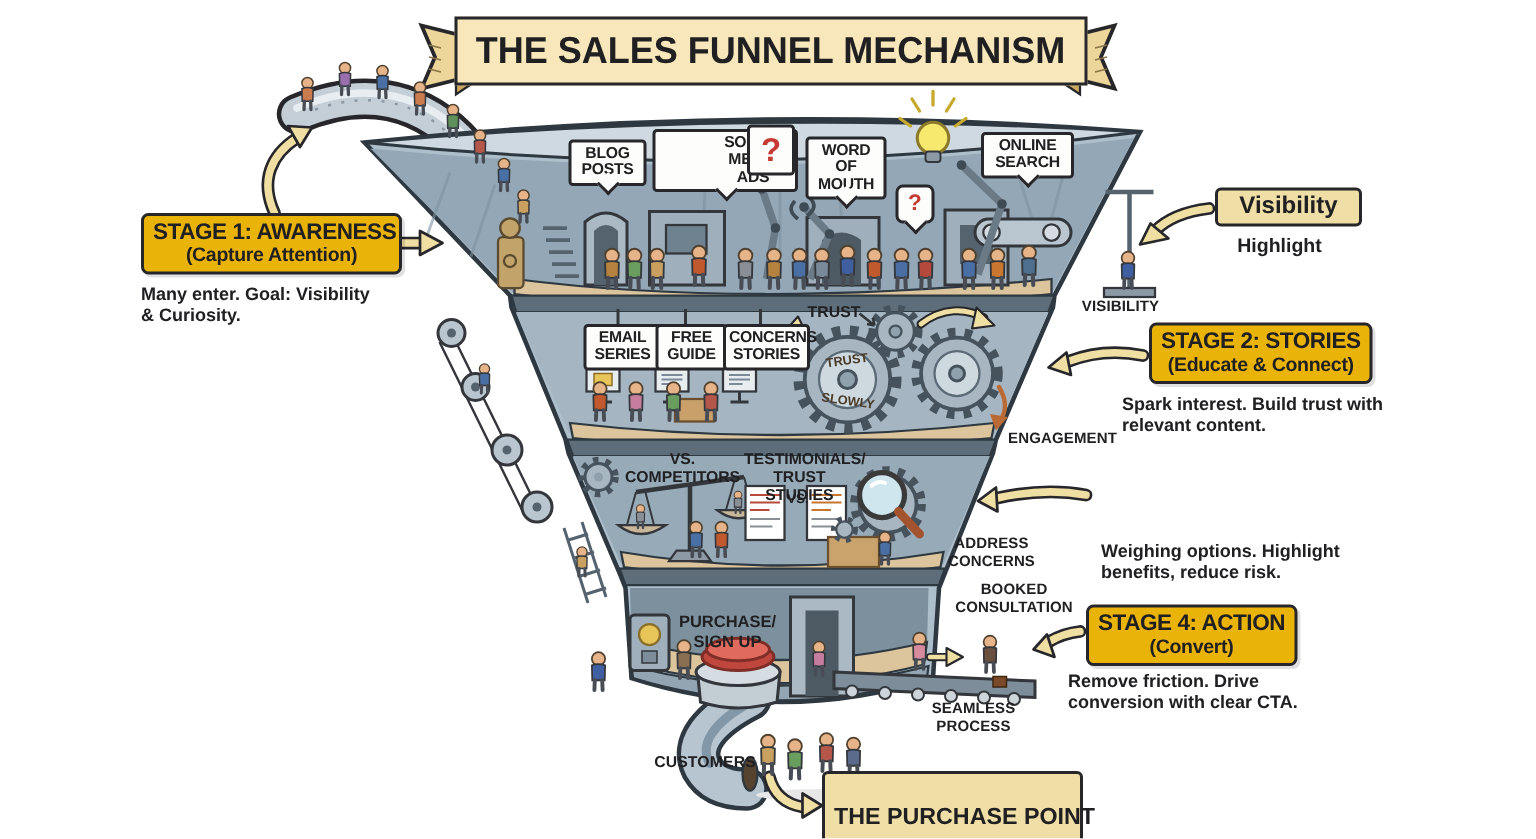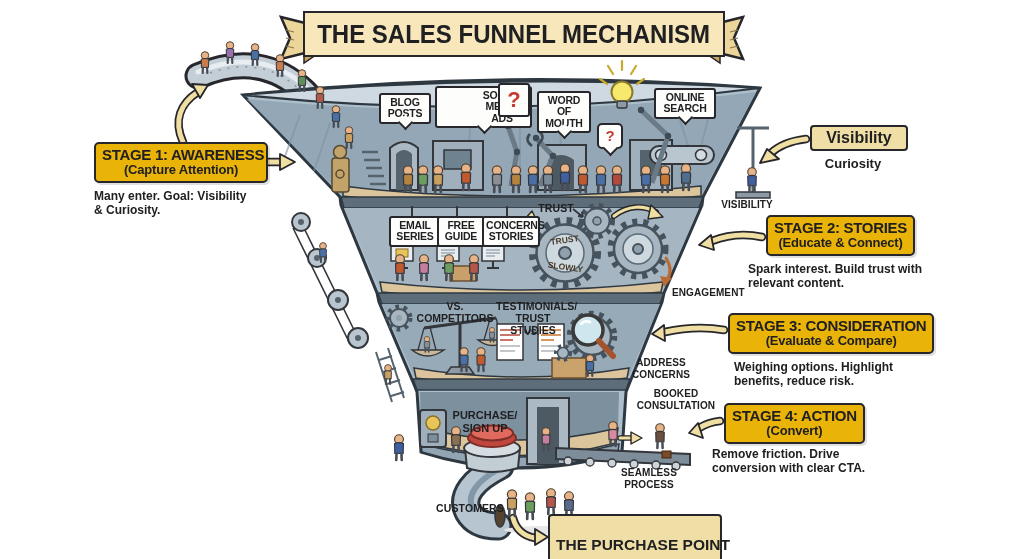--- a/index.html
+++ b/index.html
@@ -388,44 +388,40 @@
 <div class="lbl stage-desc" style="left:94px;top:189px;width:162px;">Many enter. Goal: Visibility &amp; Curiosity.</div>
 
 <div class="lbl sign bubble" style="left:379px;top:93px;width:44px;">BLOG POSTS</div>
 <div class="lbl sign bubble" style="left:435px;top:86px;width:52px;padding-left:39px;">SOCIAL MEDIA ADS</div>
 <div class="lbl qsign" style="left:498px;top:83px;width:28px;height:30px;font-size:22px;line-height:30px;">?</div>
 <div class="lbl sign bubble" style="left:537px;top:91px;width:46px;">WORD OF MOUTH</div>
 <div class="lbl qsign bubble" style="left:597px;top:123px;width:22px;height:22px;font-size:15px;line-height:22px;border-radius:5px;">?</div>
 <div class="lbl sign bubble" style="left:654px;top:88px;width:54px;">ONLINE SEARCH</div>
 
 <div class="lbl" id="visibility-box" style="left:810px;top:125px;width:82px;">Visibility</div>
-<div class="lbl plain" style="left:810px;top:156px;width:86px;text-align:center;font-size:13px;">Curiosity</div>
+<div class="lbl plain" style="left:810px;top:156px;width:86px;text-align:center;font-size:13px;">Highlight</div>
 <div class="lbl flow" style="left:718px;top:199px;width:58px;">VISIBILITY</div>
 
 <div class="lbl stage-box" style="left:766px;top:215px;">
   <div class="stage-title">STAGE 2: STORIES</div>
   <div class="stage-sub">(Educate &amp; Connect)</div>
 </div>
 <div class="lbl stage-desc" style="left:748px;top:262px;width:178px;">Spark interest. Build trust with relevant content.</div>
 <div class="lbl flow" style="left:672px;top:287px;width:70px;text-align:center;">ENGAGEMENT</div>
 
 <div class="lbl sign" style="left:389px;top:216px;width:44px;">EMAIL SERIES</div>
 <div class="lbl sign" style="left:437px;top:216px;width:40px;">FREE GUIDE</div>
 <div class="lbl sign" style="left:482px;top:216px;width:50px;">CONCERNS STORIES</div>
 <div class="lbl flow" style="left:537px;top:202px;width:38px;font-size:10.5px;">TRUST</div>
 
 <div class="lbl plain" style="left:413px;top:300px;width:84px;font-size:10.5px;text-align:center;">VS. COMPETITORS</div>
 <div class="lbl plain" style="left:496px;top:300px;width:74px;font-size:10.5px;text-align:center;line-height:1.15;">TESTIMONIALS/ TRUST STUDIES</div>
 <div class="lbl plain" style="left:523px;top:327px;width:18px;font-size:9px;text-align:center;">VS.</div>
 <div class="lbl flow" style="left:628px;top:357px;width:66px;">ADDRESS CONCERNS</div>
 
-<div class="lbl stage-box" style="left:728px;top:313px;">
-  <div class="stage-title">STAGE 3: CONSIDERATION</div>
-  <div class="stage-sub">(Evaluate &amp; Compare)</div>
-</div>
 <div class="lbl stage-desc" style="left:734px;top:360px;width:180px;">Weighing options. Highlight benefits, reduce risk.</div>
 
 <div class="lbl plain" style="left:452px;top:393px;width:66px;font-size:11px;text-align:center;line-height:1.15;margin-top:16px;">PURCHASE/ SIGN UP</div>
 <div class="lbl flow" style="left:626px;top:388px;width:100px;">BOOKED CONSULTATION</div>
 
 <div class="lbl stage-box" style="left:724px;top:403px;">
   <div class="stage-title">STAGE 4: ACTION</div>
   <div class="stage-sub">(Convert)</div>
 </div>
 <div class="lbl stage-desc" style="left:712px;top:447px;width:164px;">Remove friction. Drive conversion with clear CTA.</div>

